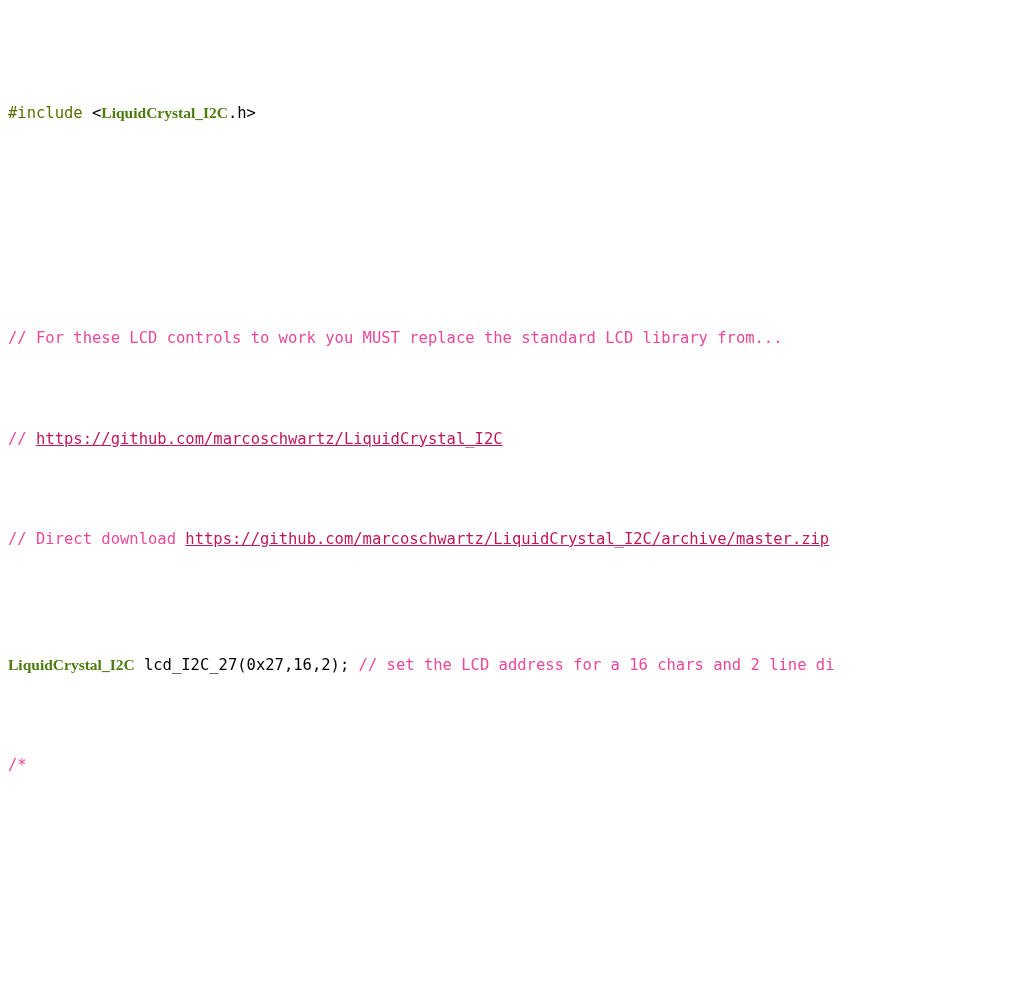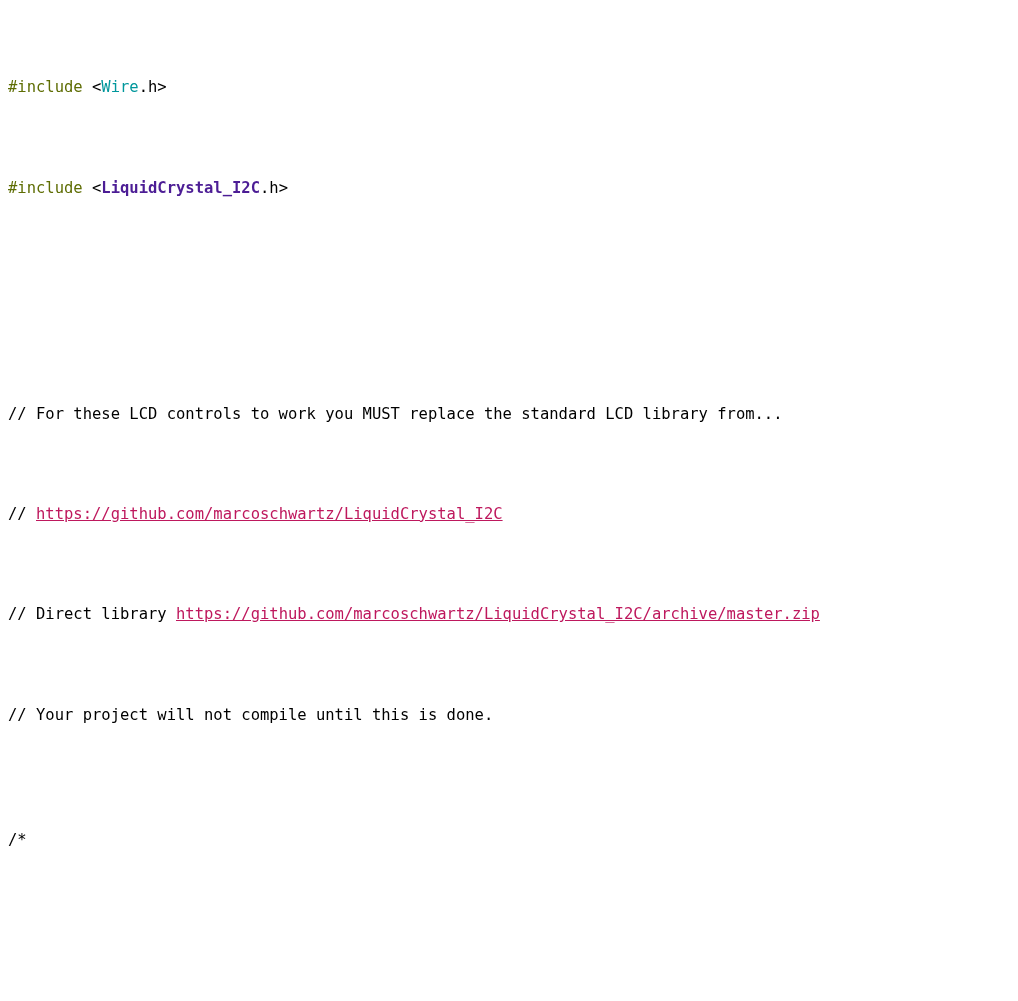--- a/index.html
+++ b/index.html
@@ -21,46 +21,45 @@
     color: #000000;
   }
   .ln {
     display: block;
     height: 25.1px;
     white-space: pre;
   }
   
   .pre      { color: #5E6D03; }      
   .kw       { color: #00979C; }      
-  .cls      { color: #4c1d95; font-weight: bold; }  
-  .cmt      { color: #000000; margin-top: 36px; }
+  .cls      { color: #4d7c0f; font-weight: bold; font-family: Liberation Serif, serif; }  
+  .cmt      { color: #ec4899; margin-top: 36px; }
   .plain    { color: #000000; }
   .lnk      { color: #be185d; text-decoration: underline; }
   .blank    { display:block; height: 25.1px; }
 </style>
 </head>
 <body>
 
 <div id="code">
 
-  <span class="ln"><span class="pre">#include</span><span class="plain"> &lt;</span><span class="kw">Wire</span><span class="plain">.h&gt;</span></span>
 
   <span class="ln"><span class="pre">#include</span><span class="plain"> &lt;</span><span class="cls">LiquidCrystal_I2C</span><span class="plain">.h&gt;</span></span>
 
 
   <span class="blank"></span>
 
   <span class="ln"><span class="cmt">// For these LCD controls to work you MUST replace the standard LCD library from...</span></span>
 
   <span class="ln"><span class="cmt">// </span><span class="lnk">https://github.com/marcoschwartz/LiquidCrystal_I2C</span></span>
 
-  <span class="ln"><span class="cmt">// Direct library </span><span class="lnk">https://github.com/marcoschwartz/LiquidCrystal_I2C/archive/master.zip</span></span>
+  <span class="ln"><span class="cmt">// Direct download </span><span class="lnk">https://github.com/marcoschwartz/LiquidCrystal_I2C/archive/master.zip</span></span>
 
-  <span class="ln"><span class="cmt">// Your project will not compile until this is done.</span></span>
 
+  <span class="ln"><span class="cls">LiquidCrystal_I2C</span><span class="plain"> lcd_I2C_27(0x27,16,2); </span><span class="cmt">// set the LCD address for a 16 chars and 2 line di</span></span>
 
   <span class="ln"><span class="cmt">/*</span></span>
   
   
   
   
 
   
 
   

